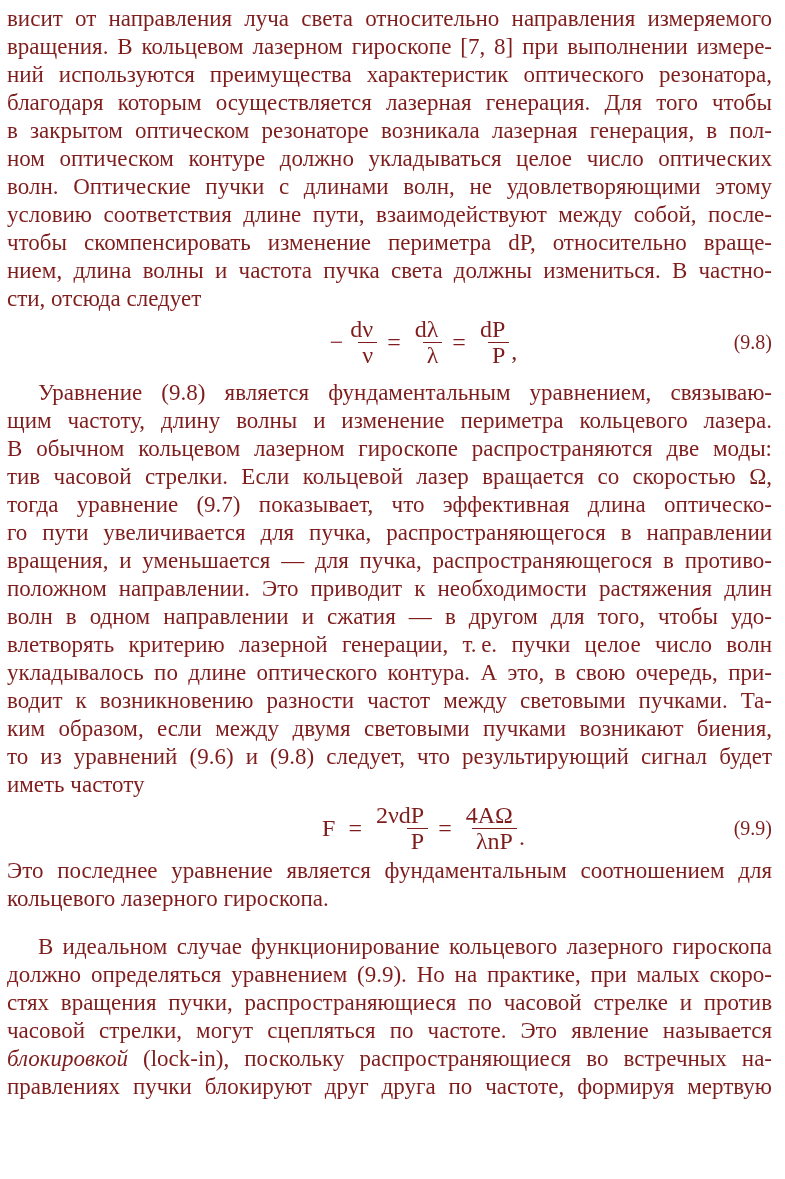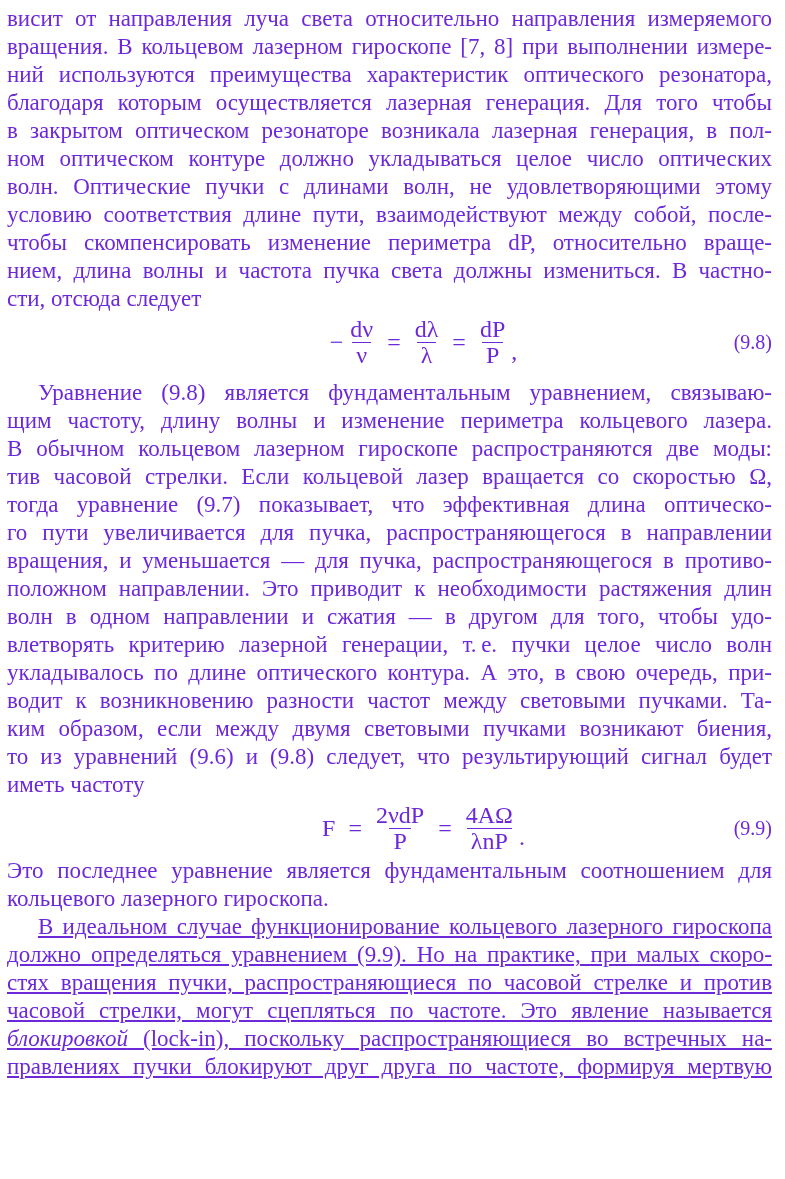--- a/index.html
+++ b/index.html
@@ -3,58 +3,58 @@
 <meta charset="utf-8">
 <style>
   html, body { margin: 0; padding: 0; background: #ffffff; }
   .page {
     position: relative;
     width: 785px;
     height: 1179px;
     box-sizing: border-box;
     padding: 5px 13px 0 7px;
     background: #ffffff;
-    color: #6d28d9;
+    color: #7f1d1d;
     font-family: "Liberation Serif", "DejaVu Serif", serif;
     font-size: 23px;
     overflow: hidden;
   }
   .para { margin: 0; }
   .line {
     height: 28px;
     line-height: 28px;
     text-align: justify;
     text-align-last: justify;
     overflow: hidden;
     white-space: normal;
   }
   .line.last { text-align-last: left; }
   .para.indent .line:first-child { text-indent: 31px; }
   [data-name="paragraph-ring-laser-modes"] { margin-top: 10px; }
-  [data-name="paragraph-lock-in"] { margin-top: 0; text-decoration: underline; }
+  [data-name="paragraph-lock-in"] { margin-top: 20px; }
 
   .mi { }
   .it { font-style: italic; }
   .rg { font-style: normal; }
 
   .equation {
     position: relative;
     height: 54px;
     margin: 2px 0;
     display: flex;
     align-items: center;
     justify-content: center;
   }
   .eq-body {
     display: inline-flex;
     align-items: center;
     transform: translateX(34px);
     font-size: 24px;
   }
-  .frac { display: inline-flex; flex-direction: column; align-items: center; line-height: 25px; }
+  .frac { display: inline-flex; flex-direction: column; align-items: flex-end; line-height: 25px; }
   .frac .num { padding: 0 4px; }
   .frac .den { border-top: 1.6px solid currentColor; padding: 0 4px; }
   .op { margin: 0 10px; }
   .lead { margin-right: 3px; }
   .tail { margin-left: 2px; transform: translateY(9px); }
   .eq-num {
     position: absolute;
     right: 0;
     top: 50%;
     transform: translateY(-50%);

